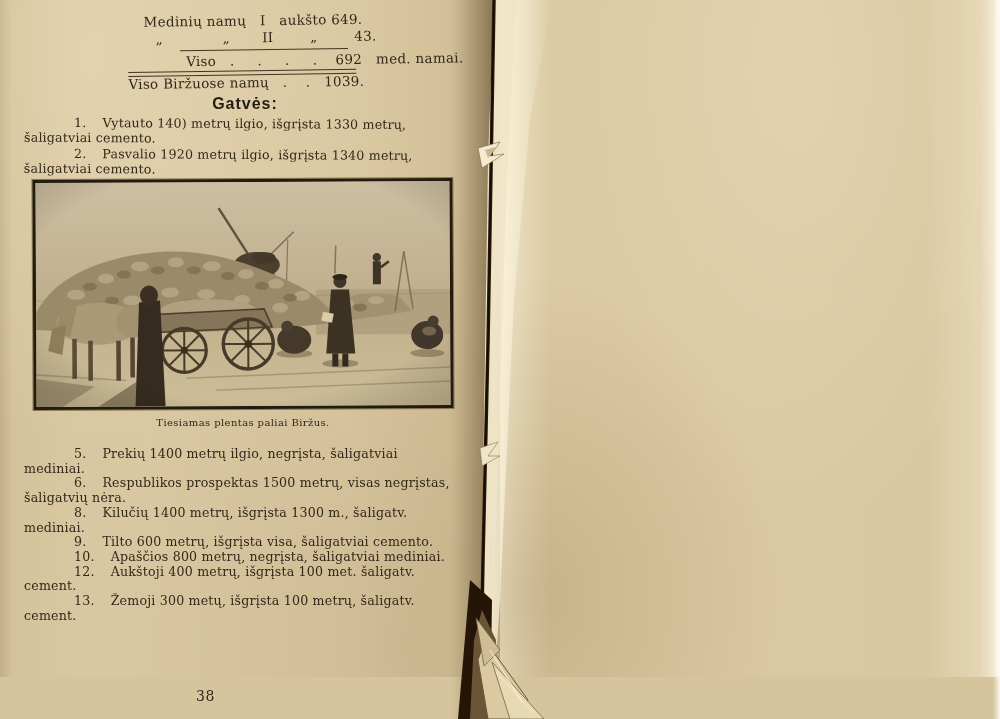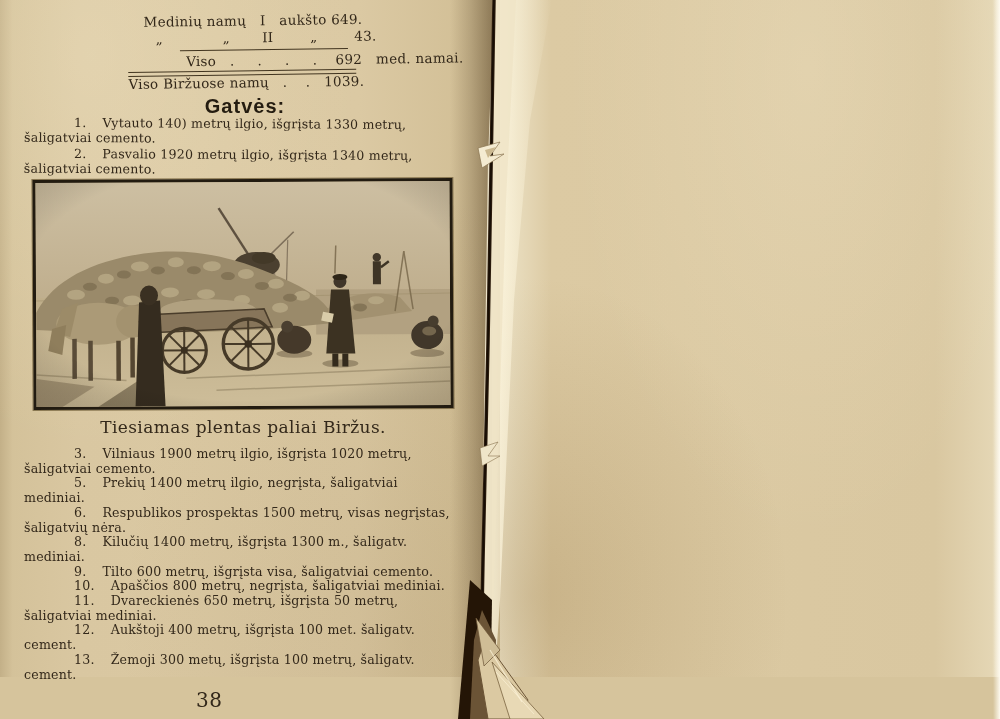--- a/index.html
+++ b/index.html
@@ -1,21 +1,21 @@
 <!DOCTYPE html>
 <html><head>
 <meta charset="utf-8">
 <style>
   html,body{margin:0;padding:0;}
   body{width:1000px;height:719px;overflow:hidden;
        font-family:"DejaVu Serif","Liberation Serif",serif;color:#33281a;}
   .scan{position:relative;width:1000px;height:719px;background:#d6c49c;overflow:hidden;}
 
   
-  .page{position:absolute;top:0;height:677px;padding-left:12px;}
+  .page{position:absolute;top:0;height:677px;}
   .page-left{left:0;width:500px;
     background:
       radial-gradient(ellipse at 18% 8%, rgba(255,245,215,.25), transparent 45%),
       radial-gradient(ellipse at 80% 95%, rgba(120,90,45,.12), transparent 50%),
       linear-gradient(90deg,#c3b088 0,#d4c29a 2.5%,#d9c7a1 15%,#dbc9a3 70%,#d2bf96 92%,#c2ae83 100%);}
   .page-right{left:500px;width:500px;
     background:
       radial-gradient(ellipse at 6% 88%, rgba(130,95,40,.22), transparent 38%),
       radial-gradient(ellipse at 60% 10%, rgba(255,246,220,.22), transparent 55%),
       linear-gradient(90deg,#f0e6ca 0,#e8dcbd 3%,#dccaa3 10%,#d9c7a0 85%,#e4d6b4 96%,#f2ead2 99%,#fcf7e8 100%);}
@@ -28,39 +28,39 @@
   .srow2{top:17px;left:28px;}
   .rule1{position:absolute;top:37px;left:52px;width:168px;border-top:1.6px solid #41341f;}
   .srow3{top:40px;left:58px;}
   .rule2{position:absolute;top:58px;left:0;width:228px;height:2.6px;
          border-top:1.3px solid #41341f;border-bottom:1.3px solid #41341f;}
   .srow4{top:62px;left:0;}
 
   
   .gatves{position:absolute;left:0;top:95px;width:490px;text-align:center;
           font-family:"Liberation Sans","DejaVu Sans",sans-serif;
-          font-weight:bold;font-size:20px;letter-spacing:1px;color:#241c10;}
+          font-weight:bold;font-size:16px;letter-spacing:1px;color:#241c10;}
   .caption{position:absolute;left:0;top:417px;width:486px;text-align:center;
-           font-size:17px;letter-spacing:.4px;}
+           font-size:10px;letter-spacing:.4px;}
 
   
   .items-left{position:absolute;left:24px;width:438px;font-size:12.6px;line-height:15.3px;}
   .items-intro{top:116px;transform:rotate(.35deg);}
   .items-after{top:447px;line-height:14.7px;}
   .items-left p{margin:0;text-indent:50px;letter-spacing:.2px;}
   .items-left .num{margin-right:16px;}
 
   
   .photo{position:absolute;left:33px;top:179px;width:420px;height:230px;margin:0;
          border:3px solid #221b10;background:#c2b28f;box-sizing:border-box;
          transform:rotate(-.3deg);box-shadow:0 0 0 1px #8a7852;}
   .photo svg{display:block;width:100%;height:100%;}
 
   
-  .pagenum{position:absolute;font-size:20px;letter-spacing:.5px;}
+  .pagenum{position:absolute;font-size:14px;letter-spacing:.5px;}
   .pn-left{left:196px;top:688px;}
 
   
   .gutter{position:absolute;left:430px;top:0;width:150px;height:719px;pointer-events:none;}
   .edge-right{position:absolute;right:0;top:0;width:7px;height:719px;
               background:linear-gradient(90deg,transparent,#fdf9ee);}
 </style>
 </head>
 <body>
 
@@ -234,35 +234,33 @@
         </g>
         <polygon points="0,196 58,204 26,224 0,224" fill="rgba(75,60,40,.3)"></polygon>
         <rect x="0" y="0" width="414" height="224" fill="url(#vig)"></rect>
       </svg>
     </figure>
 
     <div class="caption">Tiesiamas plentas paliai Biržus.</div>
 
     <div class="items-left items-after">
 
-        <p><span class="num">3.</span><span>Vilniaus 1900 metrų ilgio, išgrįsta 1020 metrų, šaligatviai cemento.</span></p>
 
 
         <p><span class="num">5.</span><span>Prekių 1400 metrų ilgio, negrįsta, šaligatviai mediniai.</span></p>
 
         <p><span class="num">6.</span><span>Respublikos prospektas 1500 metrų, visas negrįstas, šaligatvių nėra.</span></p>
 
 
         <p><span class="num">8.</span><span>Kilučių 1400 metrų, išgrįsta 1300 m., šaligatv. mediniai.</span></p>
 
         <p><span class="num">9.</span><span>Tilto 600 metrų, išgrįsta visa, šaligatviai cemento.</span></p>
 
         <p><span class="num">10.</span><span>Apaščios 800 metrų, negrįsta, šaligatviai mediniai.</span></p>
 
-        <p><span class="num">11.</span><span>Dvareckienės 650 metrų, išgrįsta 50 metrų, šaligatviai mediniai.</span></p>
 
         <p><span class="num">12.</span><span>Aukštoji 400 metrų, išgrįsta 100 met. šaligatv. cement.</span></p>
 
         <p><span class="num">13.</span><span>Žemoji 300 metų, išgrįsta 100 metrų, šaligatv. cement.</span></p>
 
       </div>
 
     <div class="pagenum pn-left">38</div>
   </div>
 

